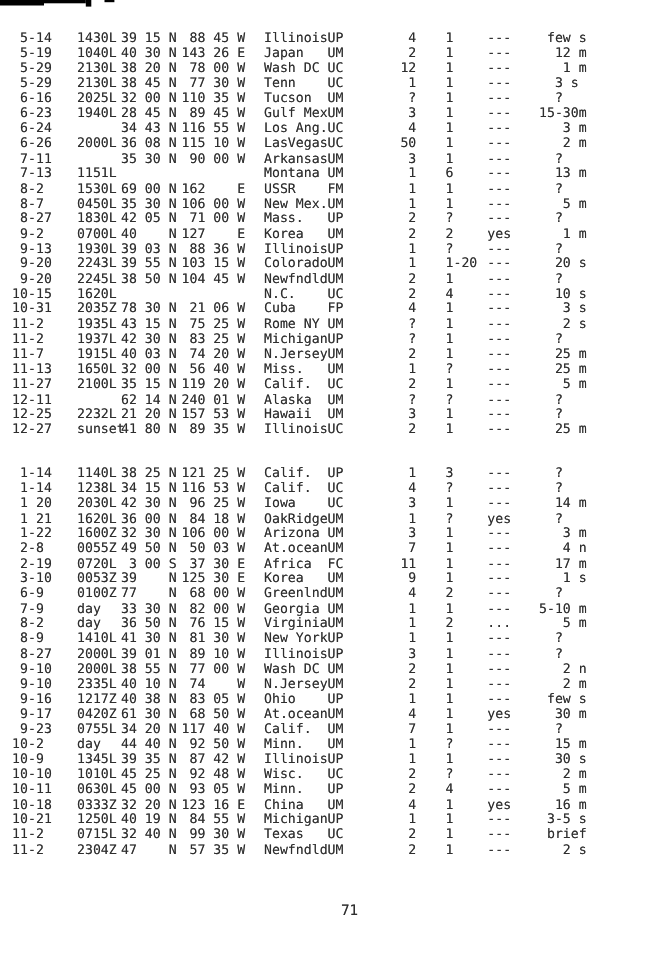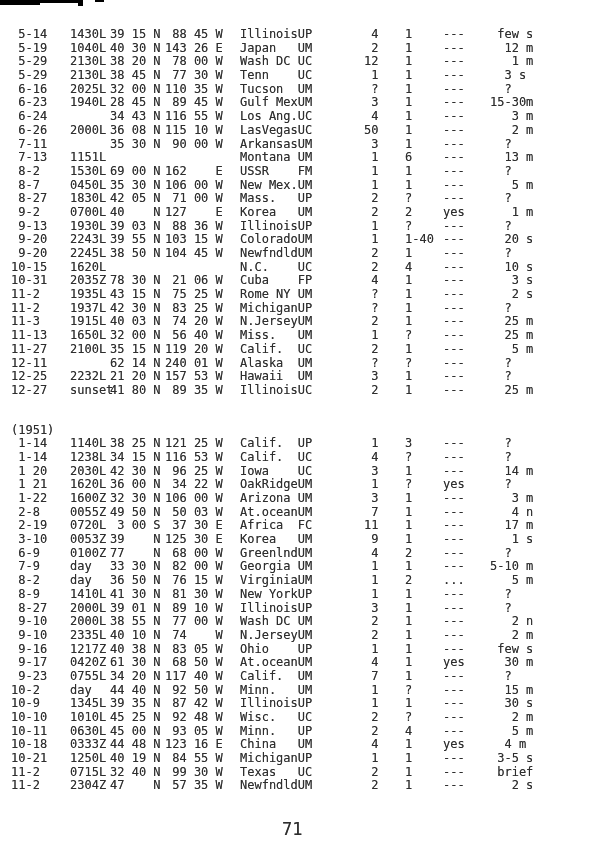--- a/index.html
+++ b/index.html
@@ -28,22 +28,22 @@
   .section + .section{margin-top:26px;}
   .section-label{height:13.7px;white-space:pre;}
   .row{
     display:grid;
     grid-template-columns:59px 40px 55px 75px 124px 41px 38px 47px 100px;
     height:13.7px;
     align-items:start;
   }
   .cell{white-space:pre;line-height:13.7px;}
   #footer{
-    position:absolute;left:282px;top:822px;
-    font-size:17px;line-height:14px;
+    position:absolute;left:310px;top:822px;
+    font-size:13px;line-height:14px;
     text-shadow:0 0 0.6px rgba(40,40,40,0.55);
   }
 </style>
 </head>
 <body>
 
 <div class="page">
   <div class="artifact" id="a1"></div>
   <div class="artifact" id="a2"></div>
   <div class="artifact" id="a3"></div>
@@ -216,21 +216,21 @@
           <span class="cell">---</span>
           <span class="cell">  ?</span>
         </div>
         <div class="row">
           <span class="cell"> 9-20</span>
           <span class="cell">2243L</span>
           <span class="cell">39 55 N</span>
           <span class="cell">103 15 W</span>
           <span class="cell">ColoradoUM</span>
           <span class="cell"> 1</span>
-          <span class="cell">1-40</span>
+          <span class="cell">1-20</span>
           <span class="cell">---</span>
           <span class="cell">  20 s</span>
         </div>
         <div class="row">
           <span class="cell"> 9-20</span>
           <span class="cell">2245L</span>
           <span class="cell">38 50 N</span>
           <span class="cell">104 45 W</span>
           <span class="cell">NewfndldUM</span>
           <span class="cell"> 2</span>
@@ -276,21 +276,21 @@
           <span class="cell">1937L</span>
           <span class="cell">42 30 N</span>
           <span class="cell"> 83 25 W</span>
           <span class="cell">MichiganUP</span>
           <span class="cell"> ?</span>
           <span class="cell">1</span>
           <span class="cell">---</span>
           <span class="cell">  ?</span>
         </div>
         <div class="row">
-          <span class="cell">11-3</span>
+          <span class="cell">11-7</span>
           <span class="cell">1915L</span>
           <span class="cell">40 03 N</span>
           <span class="cell"> 74 20 W</span>
           <span class="cell">N.JerseyUM</span>
           <span class="cell"> 2</span>
           <span class="cell">1</span>
           <span class="cell">---</span>
           <span class="cell">  25 m</span>
         </div>
         <div class="row">
@@ -343,21 +343,20 @@
           <span class="cell">41 80 N</span>
           <span class="cell"> 89 35 W</span>
           <span class="cell">IllinoisUC</span>
           <span class="cell"> 2</span>
           <span class="cell">1</span>
           <span class="cell">---</span>
           <span class="cell">  25 m</span>
         </div>
       </div>
       <div class="section">
-        <div class="section-label">(1951)</div>
         <div class="row">
           <span class="cell"> 1-14</span>
           <span class="cell">1140L</span>
           <span class="cell">38 25 N</span>
           <span class="cell">121 25 W</span>
           <span class="cell">Calif.  UP</span>
           <span class="cell"> 1</span>
           <span class="cell">3</span>
           <span class="cell">---</span>
           <span class="cell">  ?</span>
@@ -381,21 +380,21 @@
           <span class="cell">Iowa    UC</span>
           <span class="cell"> 3</span>
           <span class="cell">1</span>
           <span class="cell">---</span>
           <span class="cell">  14 m</span>
         </div>
         <div class="row">
           <span class="cell"> 1 21</span>
           <span class="cell">1620L</span>
           <span class="cell">36 00 N</span>
-          <span class="cell"> 34 22 W</span>
+          <span class="cell"> 84 18 W</span>
           <span class="cell">OakRidgeUM</span>
           <span class="cell"> 1</span>
           <span class="cell">?</span>
           <span class="cell">yes</span>
           <span class="cell">  ?</span>
         </div>
         <div class="row">
           <span class="cell"> 1-22</span>
           <span class="cell">1600Z</span>
           <span class="cell">32 30 N</span>
@@ -589,27 +588,27 @@
           <span class="cell"> 93 05 W</span>
           <span class="cell">Minn.   UP</span>
           <span class="cell"> 2</span>
           <span class="cell">4</span>
           <span class="cell">---</span>
           <span class="cell">   5 m</span>
         </div>
         <div class="row">
           <span class="cell">10-18</span>
           <span class="cell">0333Z</span>
-          <span class="cell">44 48 N</span>
+          <span class="cell">32 20 N</span>
           <span class="cell">123 16 E</span>
           <span class="cell">China   UM</span>
           <span class="cell"> 4</span>
           <span class="cell">1</span>
           <span class="cell">yes</span>
-          <span class="cell">  4 m</span>
+          <span class="cell">  16 m</span>
         </div>
         <div class="row">
           <span class="cell">10-21</span>
           <span class="cell">1250L</span>
           <span class="cell">40 19 N</span>
           <span class="cell"> 84 55 W</span>
           <span class="cell">MichiganUP</span>
           <span class="cell"> 1</span>
           <span class="cell">1</span>
           <span class="cell">---</span>

